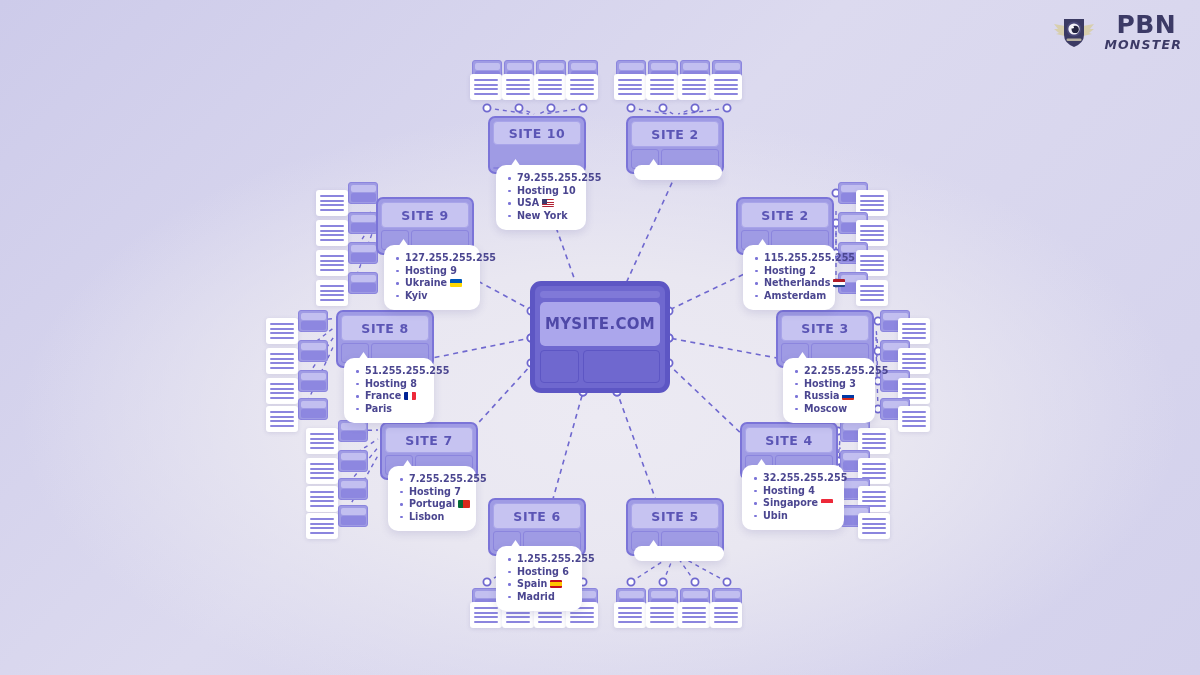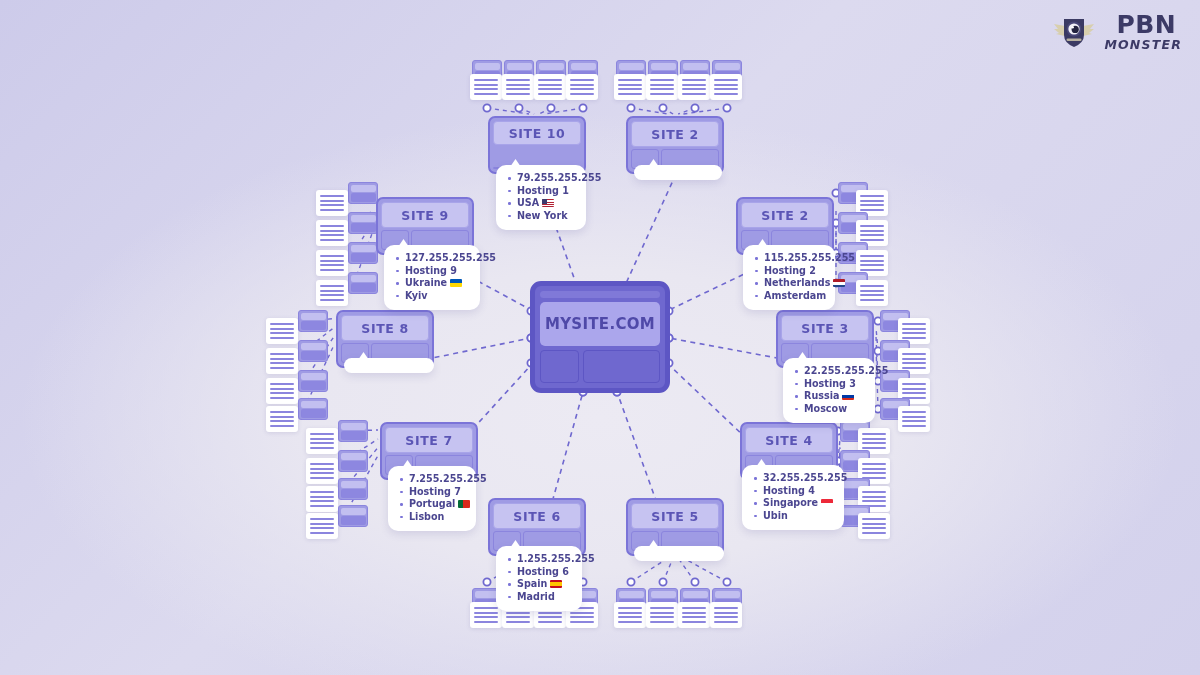--- a/index.html
+++ b/index.html
@@ -842,35 +842,41 @@
         <div class="tail" style="left:14px"></div>
      <ul>
        <li>7.255.255.255</li>
        <li>Hosting 7</li>
        <li>Portugal<span class="flag"><i style="background:#046a38;left:0%;top:0%;width:40%;height:100%"></i><i style="background:#da291c;left:40%;top:0%;width:60%;height:100%"></i></span></li>
        <li>Lisbon</li>
      </ul>
       </div>
       <div class="tip" style="left: 344px; top: 358px; width: 90px;">
         <div class="tail" style="left:14px"></div>
+     <ul>
+       <li>51.255.255.255</li>
+       <li>Hosting 8</li>
+       <li>France<span class="flag"><i style="background:#002395;left:0%;top:0%;width:33.3%;height:100%"></i><i style="background:#fff;left:33.3%;top:0%;width:33.4%;height:100%"></i><i style="background:#ed2939;left:66.7%;top:0%;width:33.3%;height:100%"></i></span></li>
+       <li>Paris</li>
+     </ul>
       </div>
       <div class="tip" style="left: 384px; top: 245px; width: 96px;">
         <div class="tail" style="left:14px"></div>
      <ul>
        <li>127.255.255.255</li>
        <li>Hosting 9</li>
        <li>Ukraine<span class="flag"><i style="background:#0057b7;left:0%;top:0%;width:100%;height:50%"></i><i style="background:#ffd700;left:0%;top:50%;width:100%;height:50%"></i></span></li>
        <li>Kyiv</li>
      </ul>
       </div>
       <div class="tip" style="left: 496px; top: 165px; width: 90px;">
         <div class="tail" style="left:14px"></div>
      <ul>
        <li>79.255.255.255</li>
-       <li>Hosting 1</li>
+       <li>Hosting 10</li>
        <li>USA<span class="flag"><i style="background:#fff;left:0%;top:0%;width:100%;height:100%"></i><i style="background:#b22234;left:0%;top:0%;width:100%;height:15%"></i><i style="background:#b22234;left:0%;top:30%;width:100%;height:15%"></i><i style="background:#b22234;left:0%;top:60%;width:100%;height:15%"></i><i style="background:#b22234;left:0%;top:85%;width:100%;height:15%"></i><i style="background:#3c3b6e;left:0%;top:0%;width:42%;height:54%"></i></span></li>
        <li>New York</li>
      </ul>
       </div>
     </div>
 
   <div class="logo">
     <svg width="42" height="34" viewBox="0 0 42 34">
       <g fill="#d8cfae">
         <path d="M12 11 L1 9 L5 14 L1 14 L6 18 L3 19 L12 21 Z"></path>

